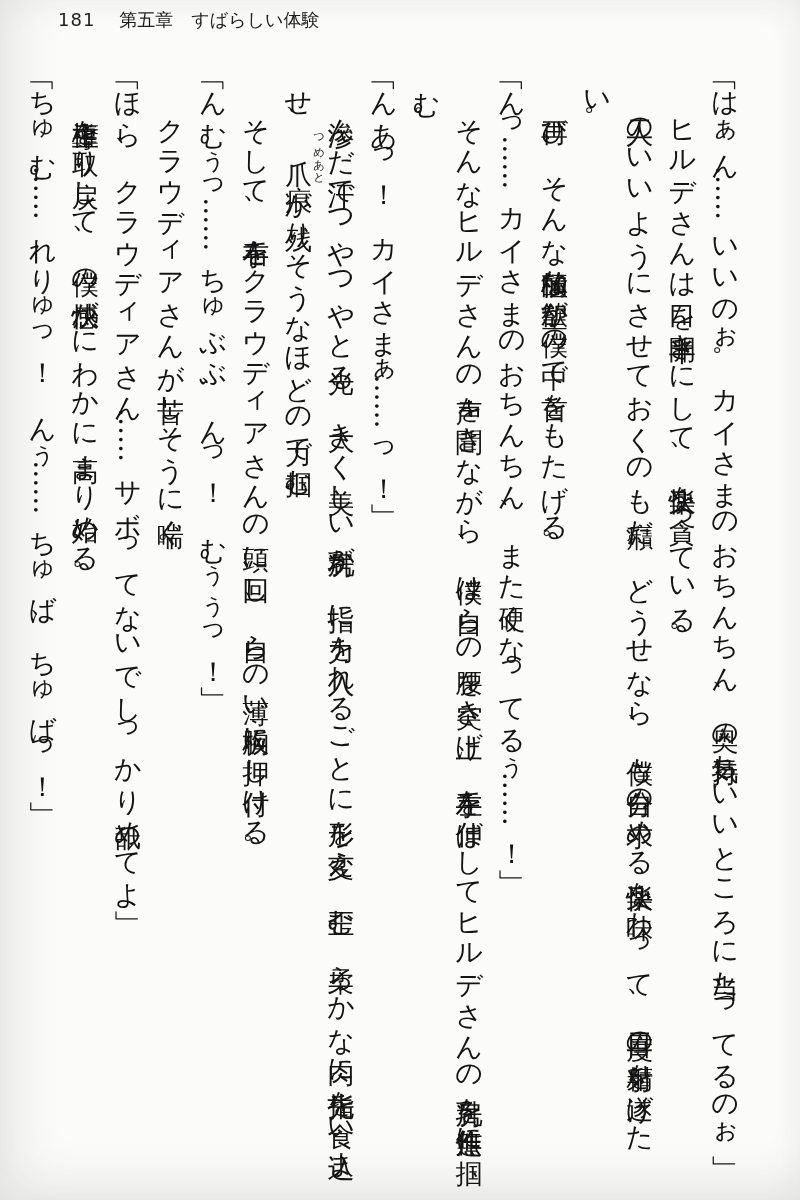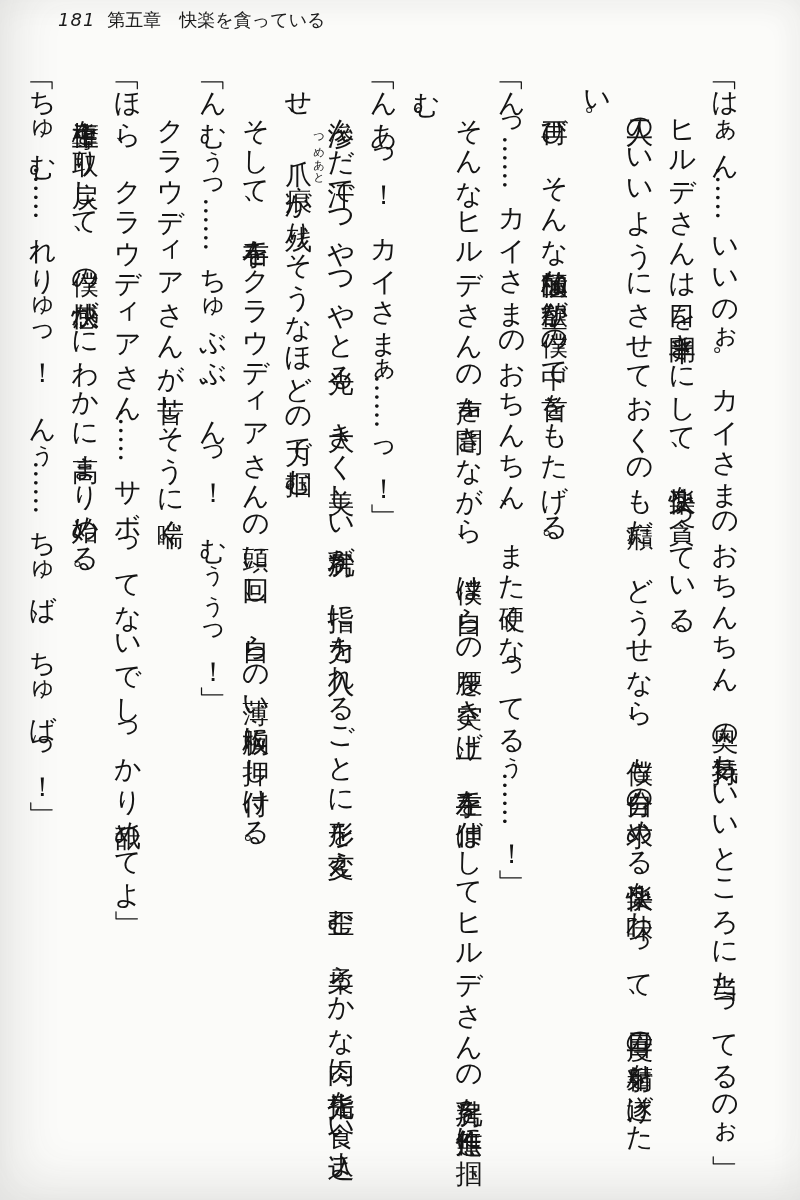--- a/index.html
+++ b/index.html
@@ -25,23 +25,22 @@
   .page-header {
     position: absolute;
     top: 8px;
     left: 58px;
     font-family: "DejaVu Sans", "Liberation Sans", sans-serif;
     font-size: 18px;
     color: #1d1d1d;
     white-space: nowrap;
   }
   .page-header .page-number {
-    margin-right: 12px;
+    margin-right: 24px;
     letter-spacing: 1px;
-    font-style: italic;
   }
   .text-block {
     position: absolute;
     top: 73px;
     right: 54px;
     height: 1108px;
     writing-mode: vertical-rl;
     text-orientation: mixed;
     font-size: 27px;
     line-height: 1.58;
@@ -65,21 +64,21 @@
     letter-spacing: 0;
     color: #222;
   }
 </style>
 </head>
 <body>
 
 <div class="vignette"></div>
 
 <header class="page-header">
-  <span class="page-number">181</span><span class="chapter-title">第五章　快楽を貪っている</span>
+  <span class="page-number">181</span><span class="chapter-title">第五章　すばらしい体験</span>
 </header>
 
 <main class="text-block">
 
 <p class="dialogue">「はぁん……いいのぉ。カイさまのおちんちん、奥の気持ちいいところに当たってるのぉ」</p>
     <p class="narration">ヒルデさんは口を半開きにして、快楽を貪っている。</p>
     <p class="narration">二人のいいようにさせておくのも癪だ。どうせなら、僕も自分の求める快楽を味わって、二度目の射精を遂げたい。</p>
     <p class="narration">再び、そんな積極的な欲望が僕の中で首をもたげる。</p>
     <p class="dialogue">「んっ……カイさまのおちんちん、また硬くなってるぅ……！」</p>
     <p class="narration">そんなヒルデさんの声を聞きながら、僕は自らの腰を突き上げ、左手を伸ばしてヒルデさんの乳房を無造作に掴む。</p>

